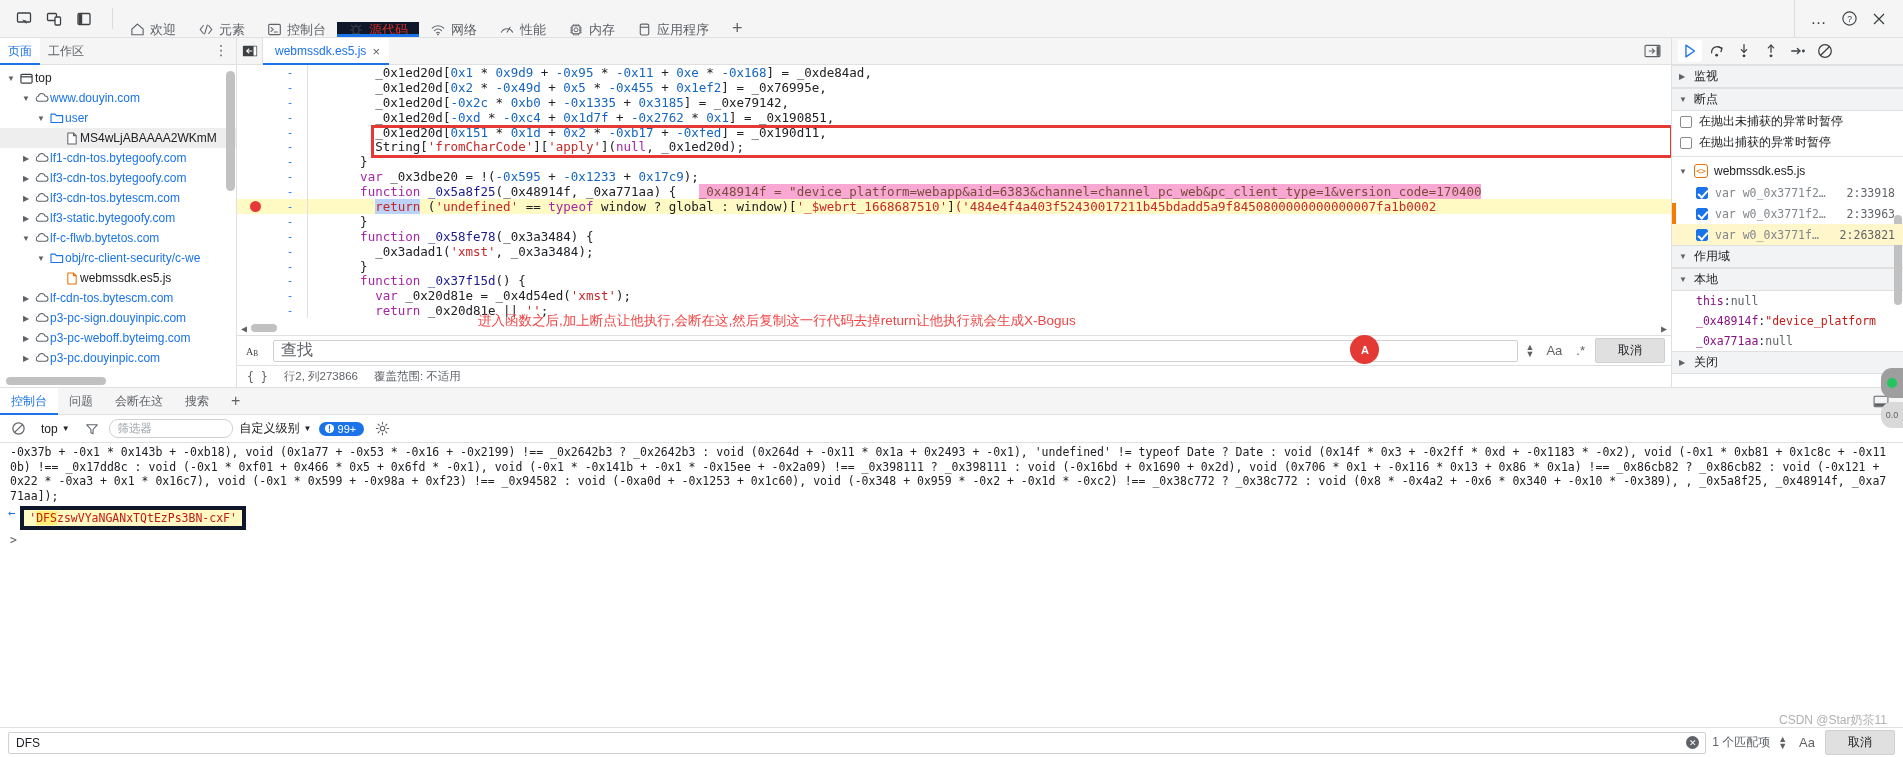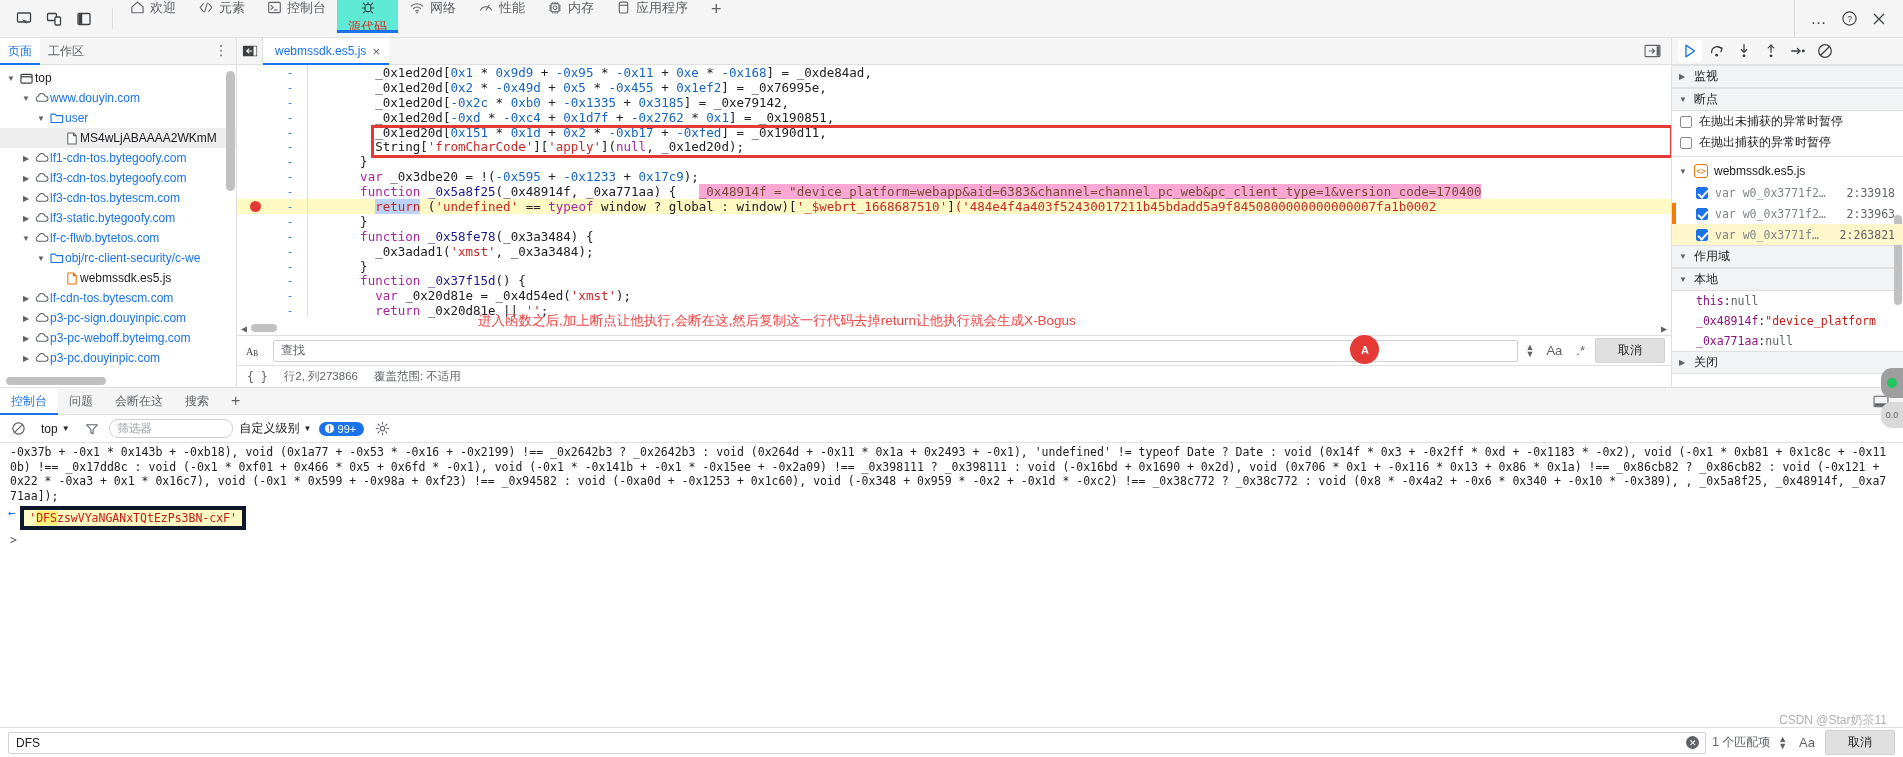--- a/index.html
+++ b/index.html
@@ -21,29 +21,29 @@
     display: flex; align-items: stretch;
     position: relative;
   }
   .devtoggles { display: flex; align-items: center; gap: 2px; padding: 0 8px 0 10px; }
   .icobtn {
     width: 28px; height: 28px;
     display: flex; align-items: center; justify-content: center;
     border-radius: 3px; cursor: pointer;
   }
   .vsep { width: 1px; background: #dcdcdc; margin: 8px 6px; }
-  .tabs { display: flex; align-items: flex-start; }
+  .tabs { display: flex; align-items: flex-end; }
   .tab {
     display: flex; align-items: center; gap: 5px;
     padding: 0 11px; cursor: pointer;
     color: #5f6368; font-size: 13px;
     position: relative; white-space: nowrap;
   }
   .tab .tlabel { line-height: 1; }
-  .tab.active { background: #5eead4; color: #1a1a1a; flex-direction: column; }
+  .tab.active { background: #0f172a; color: #1a1a1a; }
   .tab.active::after {
     content: ""; position: absolute; left: 0; right: 0; bottom: 0;
     height: 3px; background: #1a73e8;
   }
   .tab.active .tlabel { color: #d93025; }
   .plusbtn { display: flex; align-items: center; padding: 0 12px; cursor: pointer; color: #5f6368; }
   .topright {
     margin-left: auto; display: flex; align-items: center;
     gap: 2px; padding-right: 10px; border-left: 1px solid #dcdcdc;
     padding-left: 10px;
@@ -130,21 +130,21 @@
   .edhs-thumb { height: 8px; background: #c1c1c1; border-radius: 4px; }
   .ed-arrow { width: 14px; text-align: center; color: #5f6368; font-size: 10px; cursor: pointer; }
 
   .findbar {
     height: 30px; min-height: 30px; display: flex; align-items: center;
     background: #fff; border-top: 1px solid #e0e0e0; gap: 6px; padding: 0 6px;
   }
   .find-ic { display: flex; align-items: center; justify-content: center; width: 24px; color: #5f6368; }
   .find-input {
     flex: 1; height: 22px; border: 1px solid #d0d0d0; border-radius: 2px;
-    padding: 0 7px; font-size: 12px; color: #5f6368; background: #fff;
+    padding: 0 7px; font-size: 16px; color: #5f6368; background: #fff;
     display: flex; align-items: center;
   }
   .findnav { display: flex; flex-direction: column; line-height: 7px; color: #5f6368; font-size: 9px; padding: 0 2px; cursor: pointer; }
   .findbtn { padding: 0 4px; color: #5f6368; cursor: pointer; font-size: 13px; }
   .cancelbtn {
     background: #e0e0e0; border: 1px solid #d0d0d0; border-radius: 2px;
     padding: 3px 22px; font-size: 12px; color: #202124; cursor: pointer;
   }
   .statusbar {
     height: 22px; min-height: 22px; display: flex; align-items: center; gap: 16px;

